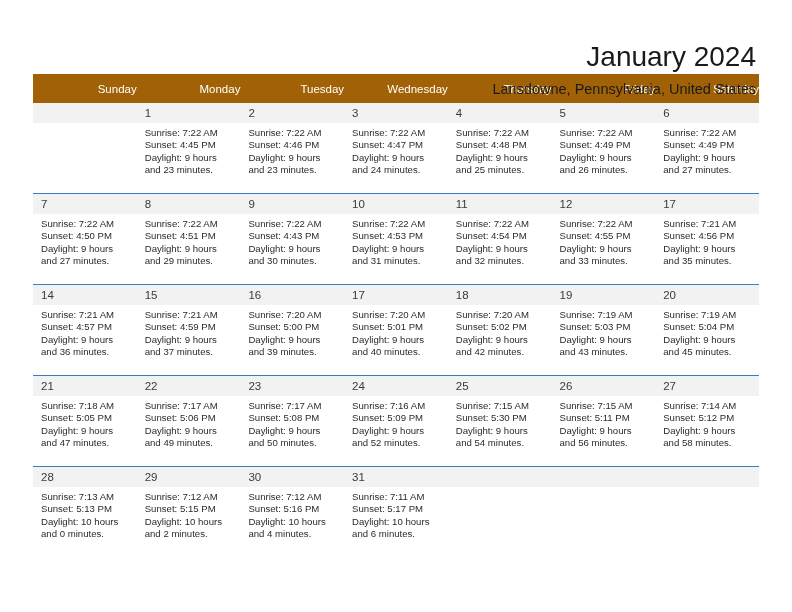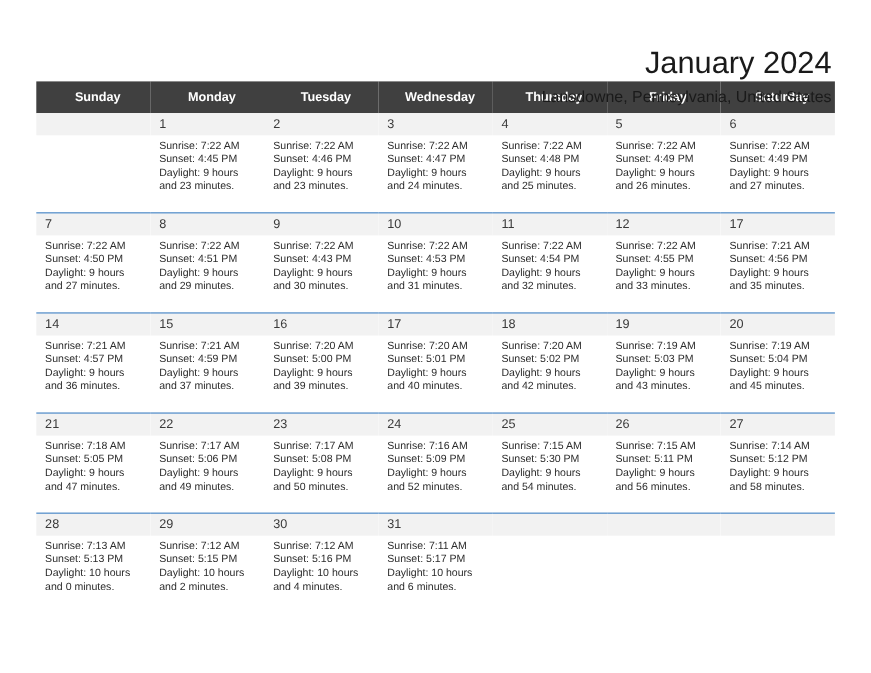--- a/index.html
+++ b/index.html
@@ -79,25 +79,25 @@
     white-space: nowrap;
   }
 
   
   .cal {
     width: 726px;
     border-collapse: collapse;
     table-layout: fixed;
   }
   .cal th {
-    background: #404040;
+    background: #a16207;
     color: #ffffff;
     font-size: 11.5px;
-    font-weight: bold;
-    text-align: center;
+    font-weight: normal;
+    text-align: right;
     padding: 5px 0 5px 8px;
     height: 19px;
     border: none;
   }
   .cal td {
     vertical-align: top;
     padding: 0;
     border: none;
     width: 103.71px;
     height: 90px;

